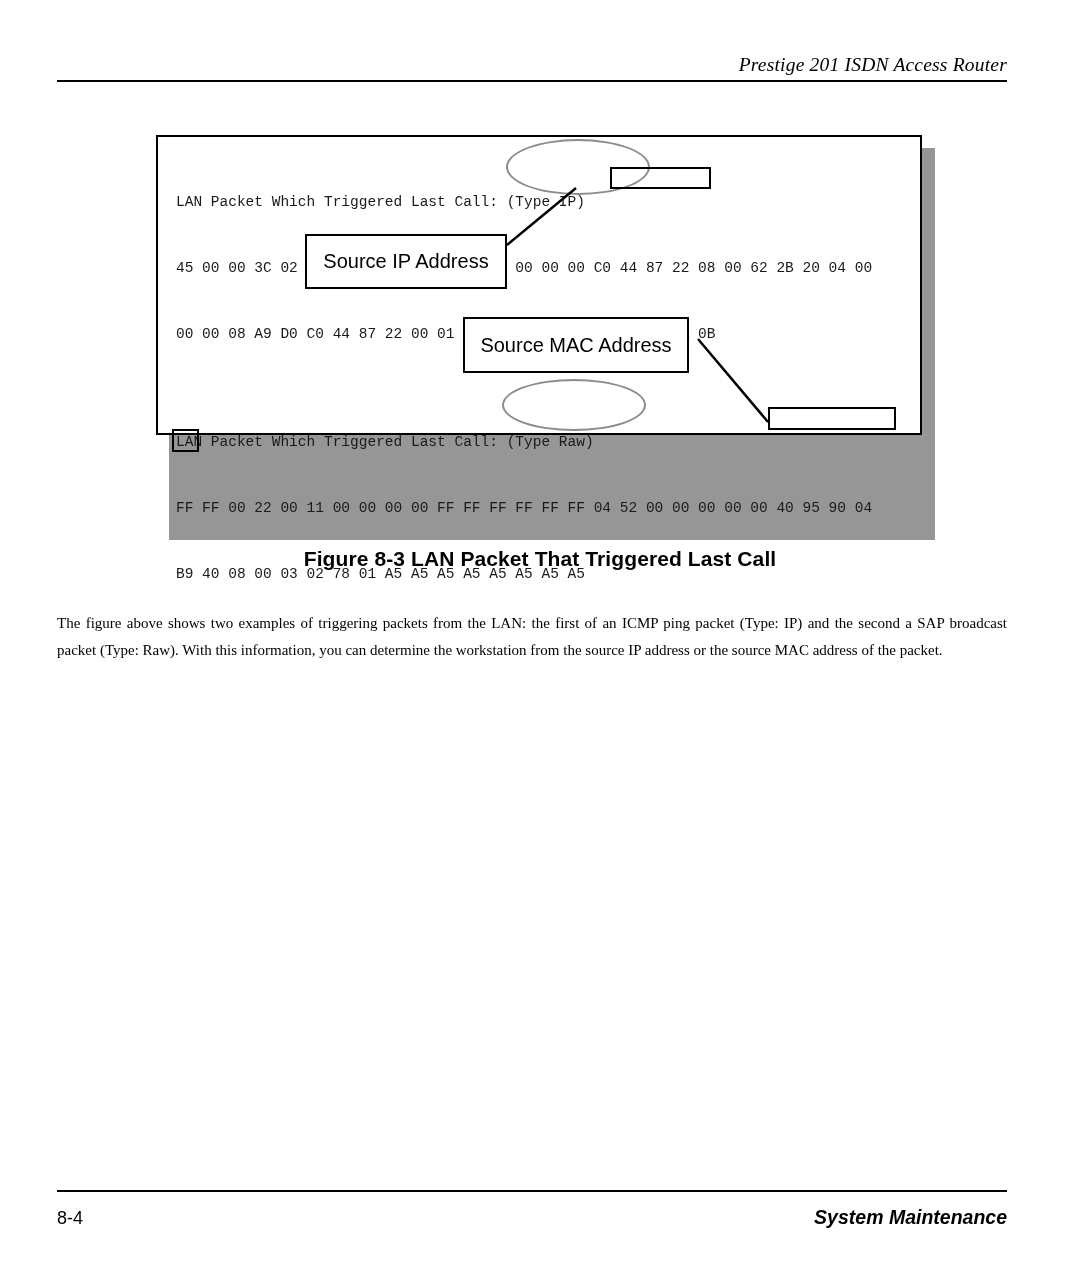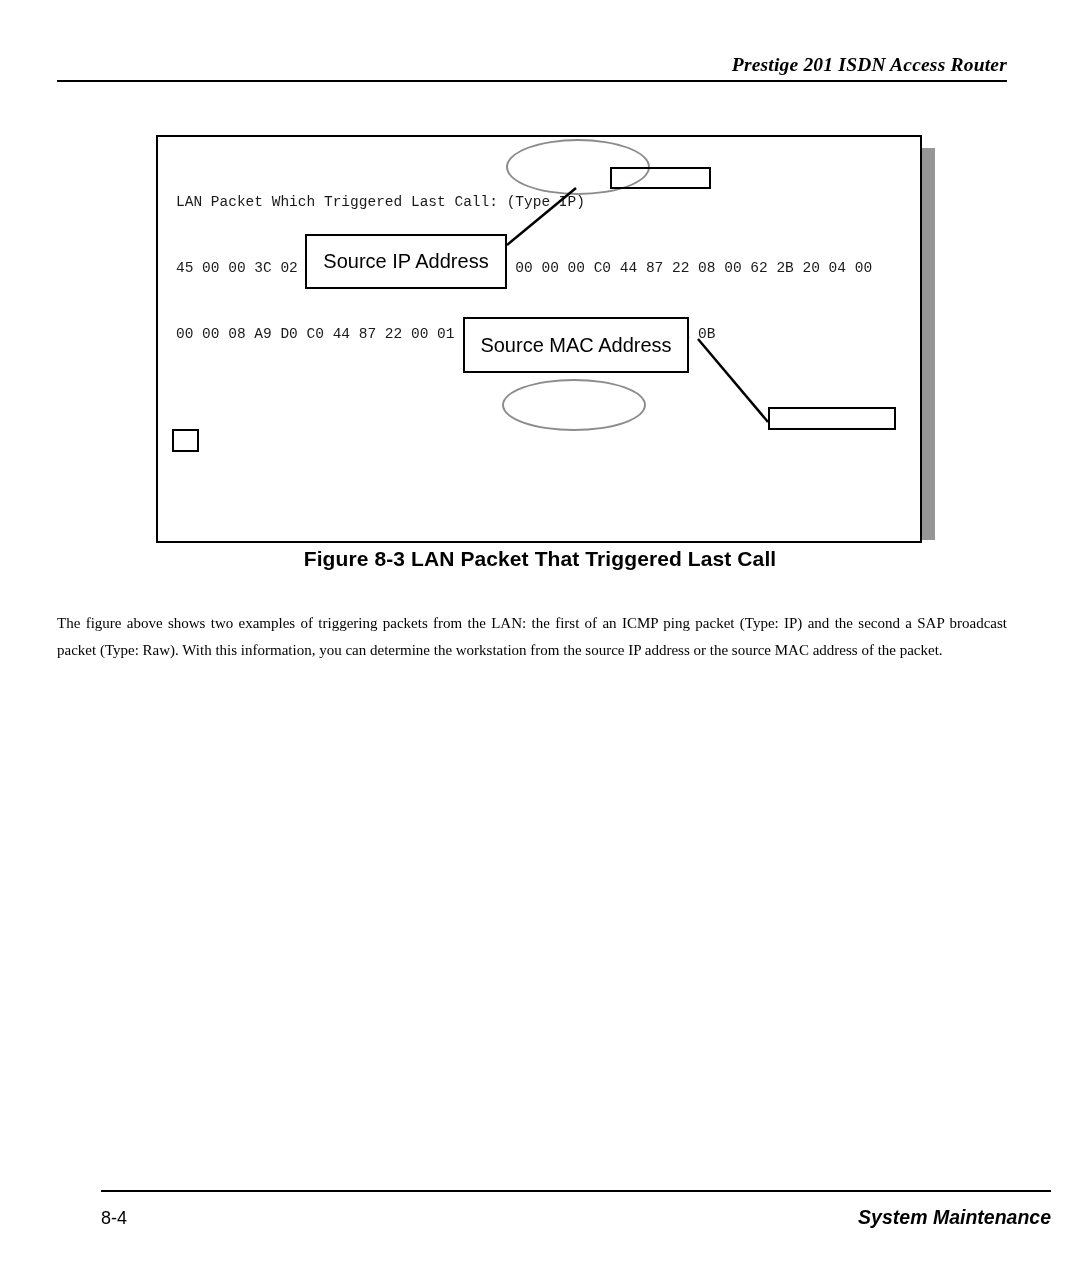--- a/index.html
+++ b/index.html
@@ -25,21 +25,21 @@
     height: 34px;
     border-bottom: 2px solid #000;
     box-sizing: border-box;
   }
   #page-header .header-text {
     position: absolute;
     right: 0;
     bottom: 4px;
     font-family: "Liberation Serif", "DejaVu Serif", serif;
     font-style: italic;
-    font-weight: bold;
+    font-weight: normal;
     font-size: 19.5px;
     letter-spacing: .2px;
     white-space: nowrap;
     margin-left: 44px;
   }
 
   
   #figure-block {
     position: absolute;
     left: 156px;
@@ -53,21 +53,21 @@
     top: 13px;
     width: 766px;
     height: 392px;
     background: #969696;
   }
   #figure-frame {
     position: absolute;
     left: 0;
     top: 0;
     width: 766px;
-    height: 408px;
+    height: 300px;
     background: #ffffff;
     border: 2.5px solid #000000;
     box-sizing: border-box;
   }
 
   .hexblock {
     position: absolute;
     font-family: "Liberation Mono", "DejaVu Sans Mono", monospace;
     font-size: 14.5px;
     line-height: 22px;
@@ -158,21 +158,20 @@
 
   
   #page-footer {
     position: absolute;
     left: 57px;
     top: 1190px;
     width: 950px;
     height: 50px;
     border-top: 2.5px solid #000;
     box-sizing: border-box;
-    margin-left: 44px;
   }
   #footer-page-number {
     position: absolute;
     left: 0;
     top: 16px;
     font-family: "Liberation Sans", "DejaVu Sans", sans-serif;
     font-size: 18px;
   }
   #footer-section-title {
     position: absolute;
@@ -197,20 +196,25 @@
   <div id="figure-shadow"></div>
 
   <div id="figure-frame">
 
     <div class="hexblock" id="packet1">
       <span class="hexline">LAN Packet Which Triggered Last Call: (Type IP)</span>
       <span class="hexline">45 00 00 3C 02 12 00 00 3B 01 36 49 00 00 00 00 C0 44 87 22 08 00 62 2B 20 04 00</span>
       <span class="hexline">00 00 08 A9 D0 C0 44 87 22 00 01 02 03 04 05 06 07 08 09 0A 0B</span>
     </div>
 
+    <div class="hexblock" id="packet2">
+      <span class="hexline">LAN Packet Which Triggered Last Call: (Type Raw)</span>
+      <span class="hexline">FF FF 00 22 00 11 00 00 00 00 FF FF FF FF FF FF 04 52 00 00 00 00 00 40 95 90 04</span>
+      <span class="hexline">B9 40 08 00 03 02 78 01 A5 A5 A5 A5 A5 A5 A5 A5</span>
+    </div>
 
     <div class="type-ellipse" id="ellipse-type-ip"></div>
     <div class="type-ellipse" id="ellipse-type-raw"></div>
 
     <div class="hex-highlight" id="hl-source-ip"></div>
     <div class="hex-highlight" id="hl-source-mac"></div>
     <div class="hex-highlight" id="hl-mac-tail"></div>
 
     <svg class="leader-svg" viewBox="0 0 766 392">
       <line x1="349" y1="108" x2="418" y2="51" stroke="#000000" stroke-width="2.5"></line>

